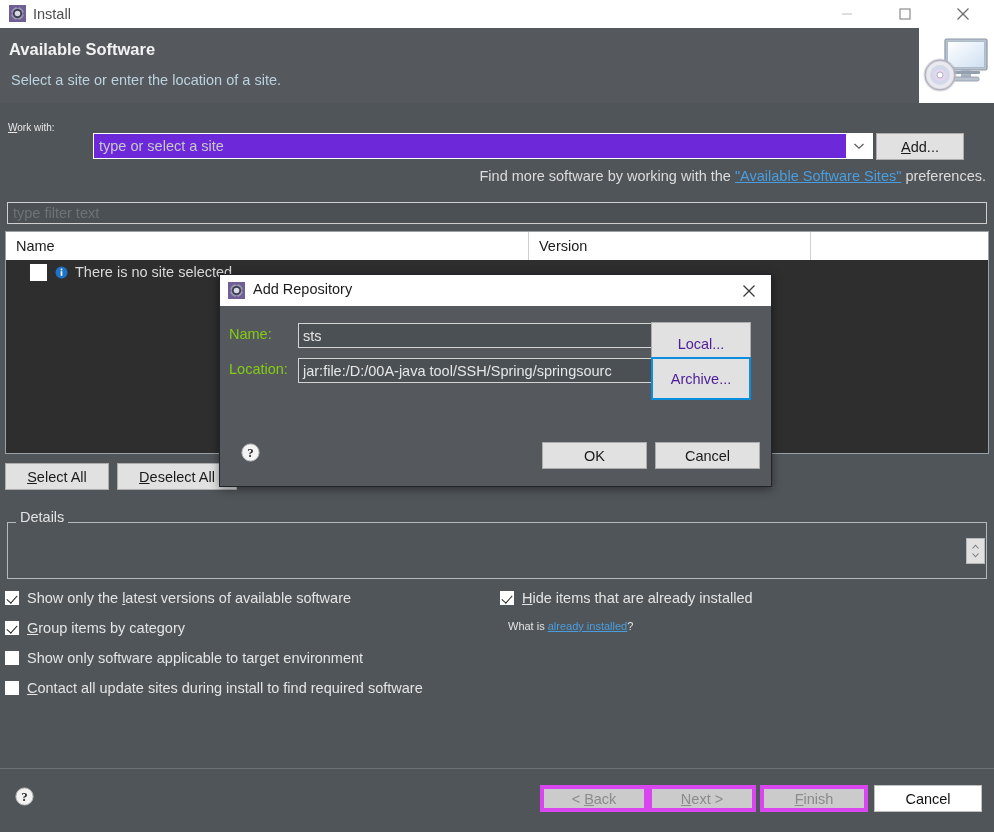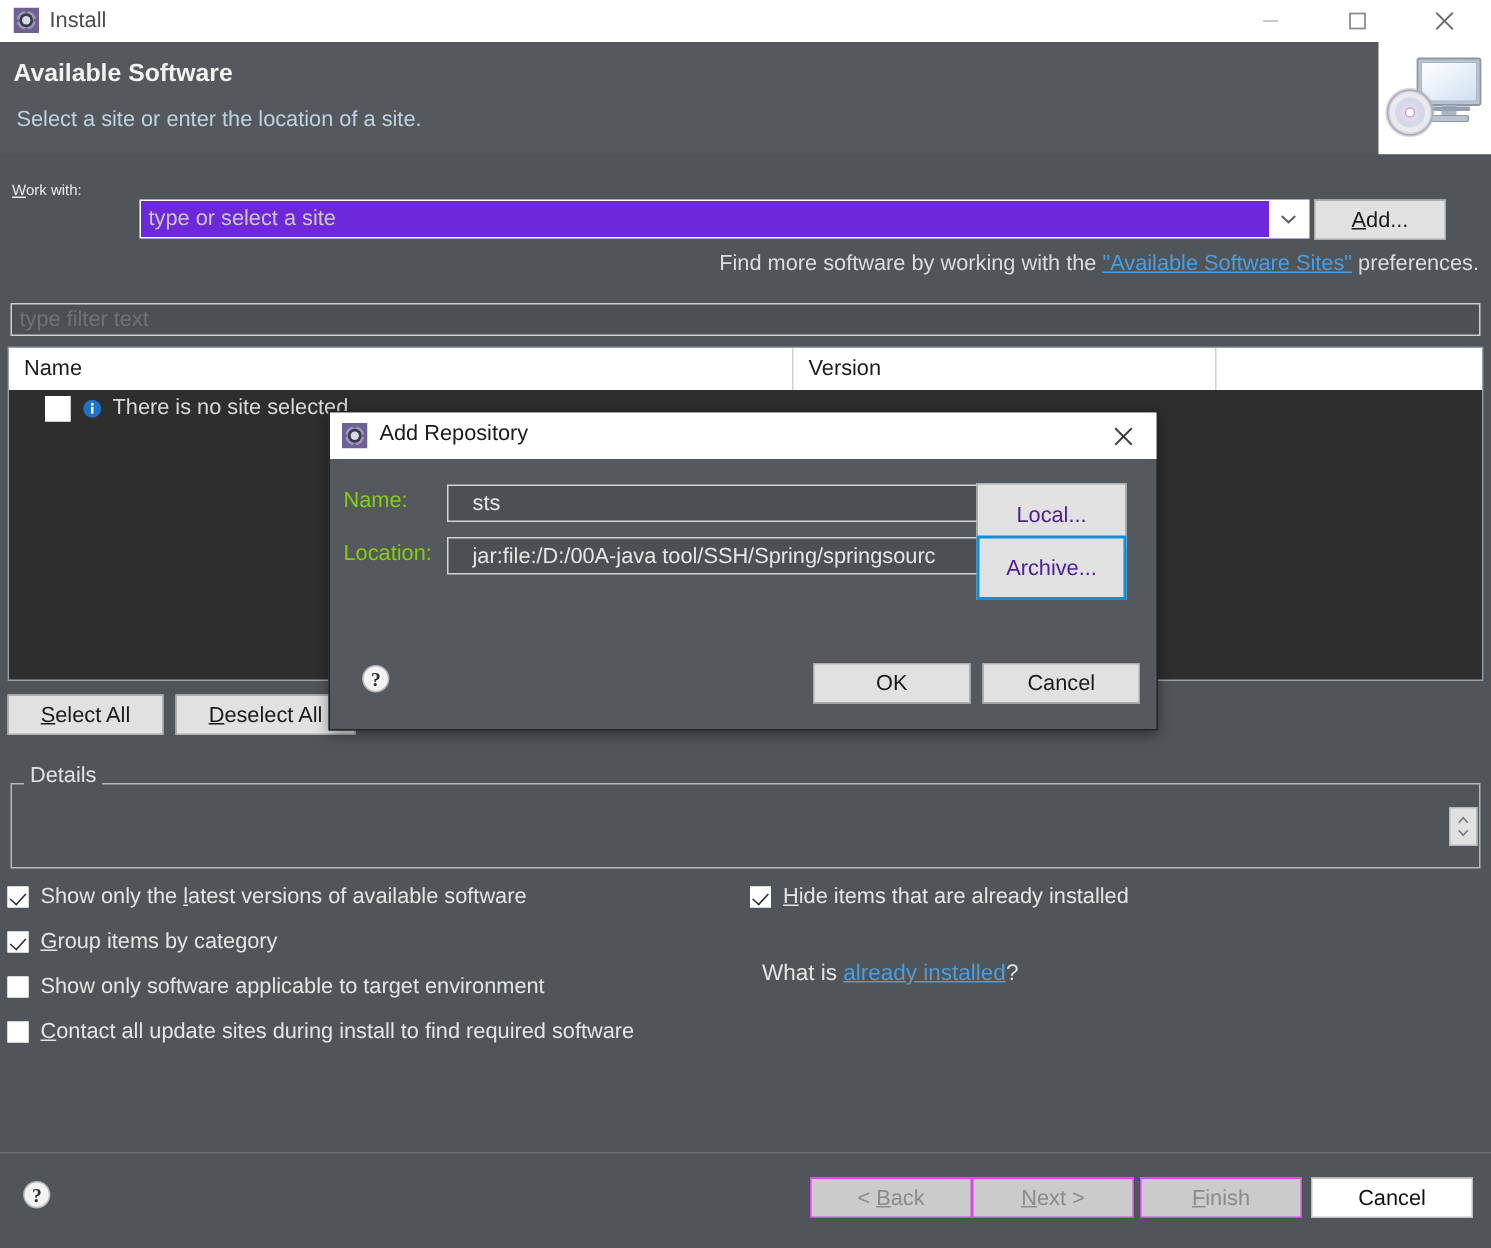--- a/index.html
+++ b/index.html
@@ -165,36 +165,36 @@
     border-width: 0 1.6px 1.6px 0; transform: rotate(42deg);
   }
   .cblabel { margin-left: 8px; font-size: 14.5px; color: #e4e4e4; white-space: nowrap; }
   #cb-latest  { left: 5px;  top: 590px; }
   #cb-group   { left: 5px;  top: 620px; }
   #cb-target  { left: 5px;  top: 650px; }
   #cb-contact { left: 5px;  top: 680px; }
   #cb-hide    { left: 500px;top: 590px; }
   #whatis {
     position: absolute; left: 508px; top: 620px;
-    font-size: 15px; color: #e4e4e4; white-space: nowrap; margin-top: 20px;
+    font-size: 11px; color: #e4e4e4; white-space: nowrap;
   }
   #whatis a { color: #4a9ee0; text-decoration: underline; }
 
   
   #bottombar {
     position: absolute; left: 0; top: 768px; width: 994px; height: 64px;
     background: #505559; border-top: 1px solid #6e7276;
   }
   #bottom-help { position: absolute; left: 15px; top: 18px; }
   .wbtn {
     position: absolute; top: 16px; width: 108px; height: 27px;
     display: flex; align-items: center; justify-content: center;
     font-size: 14.5px;
   }
-  .wbtn.disabled { background: #cbcbcb; border: 1px solid #d946ef; color: #8b8b8b; }
+  .wbtn.disabled { background: #cbcbcb; border: 4px solid #d946ef; color: #8b8b8b; }
   .wbtn.enabled  { background: #ffffff; border: 1px solid #c0c0c0; color: #111111; }
   #btn-back   { left: 540px; }
   #btn-next   { left: 648px; }
   #btn-finish { left: 760px; }
   #btn-cancel { left: 874px; }
 
   
   #dialog {
     position: absolute; left: 219px; top: 274px; width: 553px; height: 213px;
     background: #55595d; border: 1px solid #20242a;
@@ -213,21 +213,21 @@
     display: flex; align-items: center; justify-content: center;
   }
   .dlg-label {
     position: absolute; font-size: 14.5px; color: #84cc16;
   }
   #lbl-name     { left: 9px; top: 51px; }
   #lbl-location { left: 9px; top: 86px; }
   .dlg-input {
     position: absolute; left: 78px; height: 25px; width: 359px;
     background: #4b5054; border: 1px solid #d4d4d4;
-    display: flex; align-items: center; overflow: hidden; padding-left: 12px;
+    display: flex; align-items: center; overflow: hidden;
   }
   .dlg-input .iv {
     padding-left: 4px; font-size: 14.5px; color: #e6e6e6; white-space: nowrap;
   }
   #inp-name     { top: 48px; }
   #inp-location { top: 83px; }
   .dlg-btn {
     position: absolute; left: 431px; width: 100px; height: 43px;
     background: #e1e1e1;
     display: flex; align-items: center; justify-content: center;

